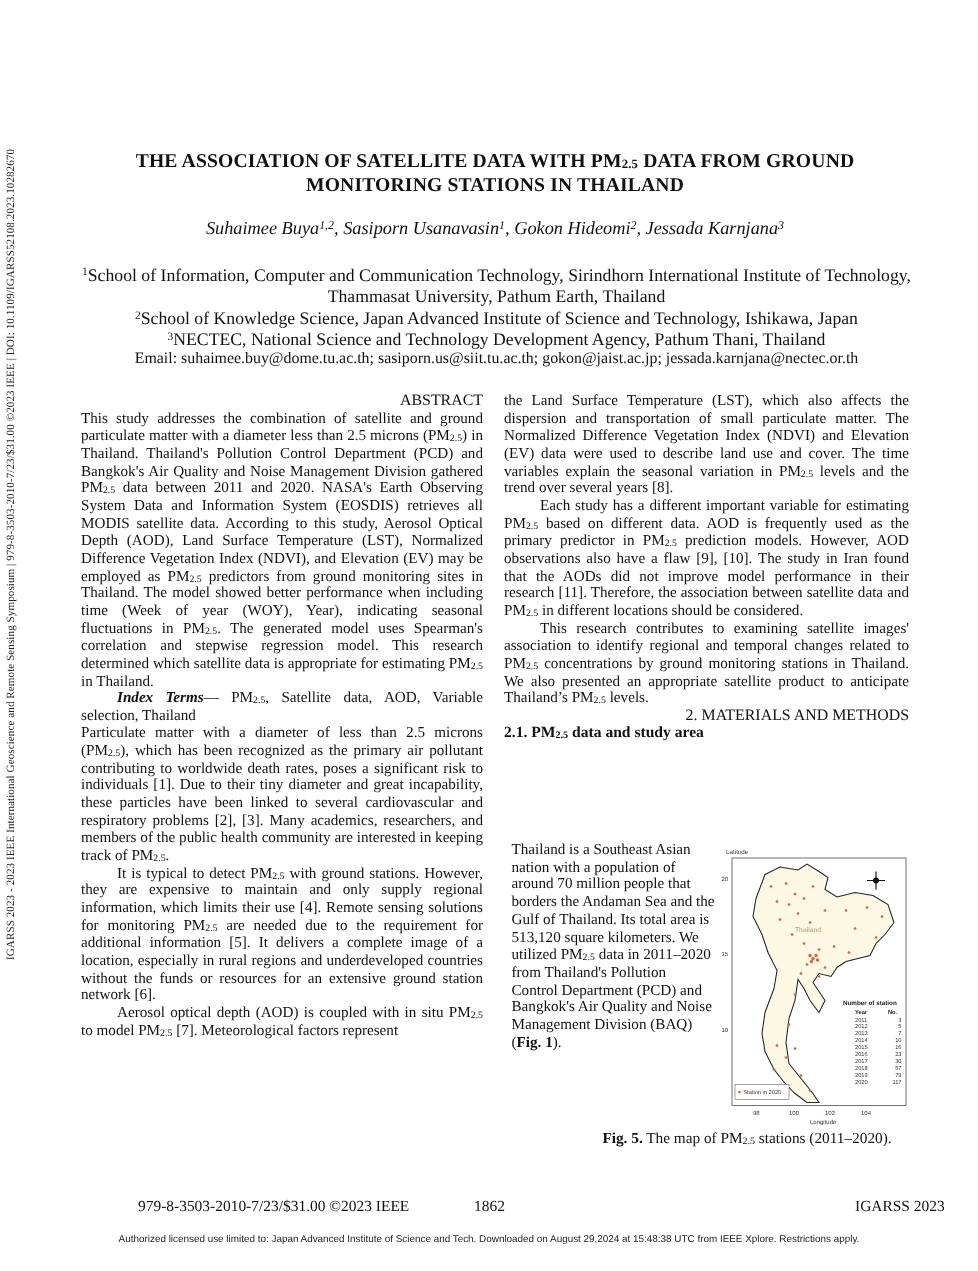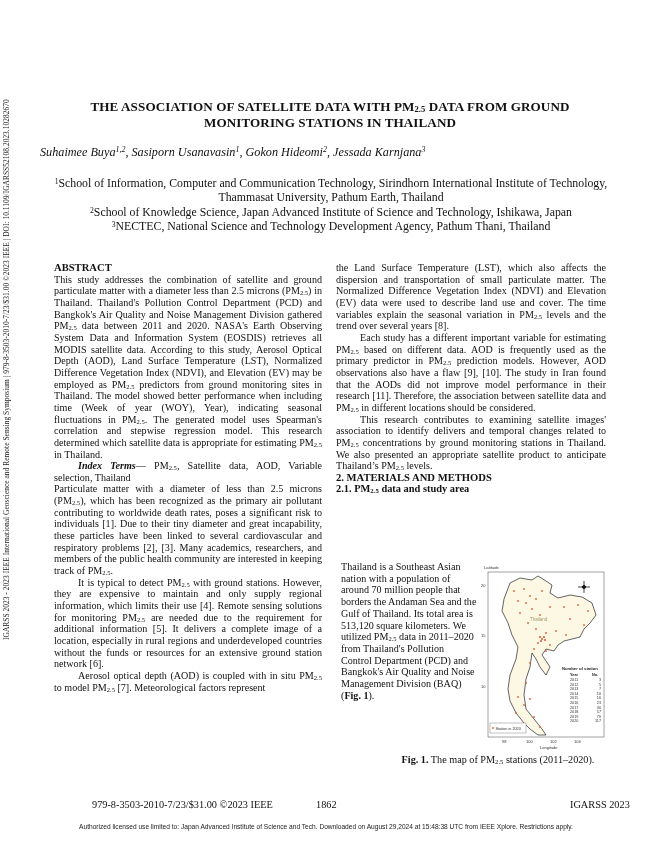--- a/index.html
+++ b/index.html
@@ -7,32 +7,32 @@
          font-family: "Liberation Serif", "DejaVu Serif", serif; color: #111; }
   sub { font-size: 0.65em; vertical-align: -0.15em; line-height: 0; }
   sup { font-size: 0.65em; vertical-align: 0.45em; line-height: 0; }
 
   .side-text { position: absolute; left: 2px; top: 640px; width: 560px;
     transform: rotate(-90deg); transform-origin: 0 0;
     font-size: 7.4px; color: #222; white-space: nowrap; letter-spacing: 0.05px; }
 
   .title { position: absolute; left: 70px; top: 99px; width: 520px; text-align: center;
     font-weight: bold; font-size: 13.1px; line-height: 16px; letter-spacing: 0.1px; }
-  .authors { position: absolute; left: 40px; top: 145px; width: 580px; text-align: left;
+  .authors { position: absolute; left: 40px; top: 145px; width: 580px; text-align: center;
     font-style: italic; font-size: 12.2px; }
   .affils { position: absolute; left: 36px; top: 176px; width: 590px; text-align: center;
     font-size: 11.8px; line-height: 14.3px; }
   .affils .email { font-size: 10.6px; }
 
   .col { position: absolute; font-size: 10.1px; line-height: 11.65px; text-align: justify; }
   .col-left { left: 54px; top: 262px; width: 268px; }
   .col-right { left: 336px; top: 262px; width: 270px; }
   .col p { margin: 0; }
   .col p.indent { text-indent: 24px; }
-  .sec-head { font-weight: bold; text-align: left; font-size: 10.6px; margin: 0; }
+  .sec-head { font-weight: normal; text-align: right; font-size: 10.6px; margin: 0; }
   .sub-head { font-weight: bold; font-size: 10.4px; margin: 0; }
   .abstract-head { margin-bottom: 1px; }
   .intro-head { margin-top: 12px; margin-bottom: 12px; }
   .mm-head { margin-top: 11px; margin-bottom: 10px; }
   .index-terms b { font-style: italic; margin-top: 36px; }
 
   .wrap-text { position: absolute; left: 341px; top: 561px; width: 136px;
     font-size: 10.1px; line-height: 11.7px; text-align: left; }
 
   .figure { position: absolute; left: 480px; top: 563px; width: 128px; height: 190px; }
@@ -60,36 +60,37 @@
   <span>Suhaimee Buya</span><sup>1,2</sup>,
   <span>Sasiporn Usanavasin</span><sup>1</sup>,
   <span>Gokon Hideomi</span><sup>2</sup>,
   <span>Jessada Karnjana</span><sup>3</sup>
 </div>
 
 <div class="affils">
   <div><sup>1</sup><span>School of Information, Computer and Communication Technology, Sirindhorn International Institute of Technology, Thammasat University, Pathum Earth, Thailand</span></div>
   <div><sup>2</sup><span>School of Knowledge Science, Japan Advanced Institute of Science and Technology, Ishikawa, Japan</span></div>
   <div><sup>3</sup><span>NECTEC, National Science and Technology Development Agency, Pathum Thani, Thailand</span></div>
+  <div class="email">Email: suhaimee.buy@dome.tu.ac.th; sasiporn.us@siit.tu.ac.th; gokon@jaist.ac.jp; jessada.karnjana@nectec.or.th</div>
 </div>
 
 <div class="col col-left">
   <p class="sec-head abstract-head">ABSTRACT</p>
   <p><span>This study addresses the combination of satellite and ground particulate matter with a diameter less than 2.5 microns (PM</span><sub>2.5</sub><span>) in Thailand. Thailand's Pollution Control Department (PCD) and Bangkok's Air Quality and Noise Management Division gathered PM</span><sub>2.5</sub><span> data between 2011 and 2020. NASA's Earth Observing System Data and Information System (EOSDIS) retrieves all MODIS satellite data. According to this study, Aerosol Optical Depth (AOD), Land Surface Temperature (LST), Normalized Difference Vegetation Index (NDVI), and Elevation (EV) may be employed as PM</span><sub>2.5</sub><span> predictors from ground monitoring sites in Thailand. The model showed better performance when including time (Week of year (WOY), Year), indicating seasonal fluctuations in PM</span><sub>2.5</sub><span>. The generated model uses Spearman's correlation and stepwise regression model. This research determined which satellite data is appropriate for estimating PM</span><sub>2.5</sub><span> in Thailand.</span></p>
   <p class="indent index-terms"><b>Index Terms</b><span>— PM</span><sub>2.5</sub><span>, Satellite data, AOD, Variable selection, Thailand</span></p>
 
   <p><span>Particulate matter with a diameter of less than 2.5 microns (PM</span><sub>2.5</sub><span>), which has been recognized as the primary air pollutant contributing to worldwide death rates, poses a significant risk to individuals [1]. Due to their tiny diameter and great incapability, these particles have been linked to several cardiovascular and respiratory problems [2], [3]. Many academics, researchers, and members of the public health community are interested in keeping track of PM</span><sub>2.5</sub><span>.</span></p>
   <p class="indent"><span>It is typical to detect PM</span><sub>2.5</sub><span> with ground stations. However, they are expensive to maintain and only supply regional information, which limits their use [4]. Remote sensing solutions for monitoring PM</span><sub>2.5</sub><span> are needed due to the requirement for additional information [5]. It delivers a complete image of a location, especially in rural regions and underdeveloped countries without the funds or resources for an extensive ground station network [6].</span></p>
   <p class="indent"><span>Aerosol optical depth (AOD) is coupled with in situ PM</span><sub>2.5</sub><span> to model PM</span><sub>2.5</sub><span> [7]. Meteorological factors represent</span></p>
 </div>
 
 <div class="col col-right">
   <p><span>the Land Surface Temperature (LST), which also affects the dispersion and transportation of small particulate matter. The Normalized Difference Vegetation Index (NDVI) and Elevation (EV) data were used to describe land use and cover. The time variables explain the seasonal variation in PM</span><sub>2.5</sub><span> levels and the trend over several years [8].</span></p>
   <p class="indent"><span>Each study has a different important variable for estimating PM</span><sub>2.5</sub><span> based on different data. AOD is frequently used as the primary predictor in PM</span><sub>2.5</sub><span> prediction models. However, AOD observations also have a flaw [9], [10]. The study in Iran found that the AODs did not improve model performance in their research [11]. Therefore, the association between satellite data and PM</span><sub>2.5</sub><span> in different locations should be considered.</span></p>
-  <p class="indent"><span>This research contributes to examining satellite images' association to identify delivers and temporal changes related to PM</span><sub>2.5</sub><span> concentrations by ground monitoring stations in Thailand. We also presented an appropriate satellite product to anticipate Thailand’s PM</span><sub>2.5</sub><span> levels.</span></p>
+  <p class="indent"><span>This research contributes to examining satellite images' association to identify regional and temporal changes related to PM</span><sub>2.5</sub><span> concentrations by ground monitoring stations in Thailand. We also presented an appropriate satellite product to anticipate Thailand’s PM</span><sub>2.5</sub><span> levels.</span></p>
   <p class="sec-head mm-head">2. MATERIALS AND METHODS</p>
   <p class="sub-head"><span>2.1. PM</span><sub>2.5</sub><span> data and study area</span></p>
 </div>
 
 <div class="wrap-text"><span>Thailand is a Southeast Asian nation with a population of around 70 million people that borders the Andaman Sea and the Gulf of Thailand. Its total area is 513,120 square kilometers. We utilized PM</span><sub>2.5</sub><span> data in 2011–2020 from Thailand's Pollution Control Department (PCD) and Bangkok's Air Quality and Noise Management Division (BAQ) (</span><b>Fig. 1</b><span>).</span></div>
 
 <div class="figure">
   <svg width="128" height="190" viewBox="0 0 128 190" xmlns="http://www.w3.org/2000/svg" style="font-family:'Liberation Sans',sans-serif">
     <text x="4" y="6" font-size="4.2" fill="#333" id="fig-ylabel">Latitude</text>
     <rect x="8" y="9" width="116" height="165" fill="#fff" stroke="#444" stroke-width="0.5"></rect>
@@ -179,18 +180,18 @@
     <text x="15.5" y="166.5" font-size="3.8" fill="#333" id="fig-legend">Station in 2020</text>
 
     <text x="22" y="180" font-size="4" fill="#333" class="xtick">98</text>
     <text x="46" y="180" font-size="4" fill="#333" class="xtick">100</text>
     <text x="70" y="180" font-size="4" fill="#333" class="xtick">102</text>
     <text x="94" y="180" font-size="4" fill="#333" class="xtick">104</text>
     <text x="60" y="186" font-size="4" fill="#333" id="fig-xlabel">Longitude</text>
   </svg>
 </div>
 
-<div class="fig-caption"><b>Fig. 1.</b><span> The map of PM</span><sub>2.5</sub><span> stations (2011–2020).</span></div>
+<div class="fig-caption"><b>Fig. 5.</b><span> The map of PM</span><sub>2.5</sub><span> stations (2011–2020).</span></div>
 
 <div class="footer footer-left">979-8-3503-2010-7/23/$31.00 ©2023 IEEE</div>
 <div class="footer footer-mid">1862</div>
 <div class="footer footer-right">IGARSS 2023</div>
 <div class="license">Authorized licensed use limited to: Japan Advanced Institute of Science and Tech. Downloaded on August 29,2024 at 15:48:38 UTC from IEEE Xplore.  Restrictions apply.</div>
 
 </body></html>

